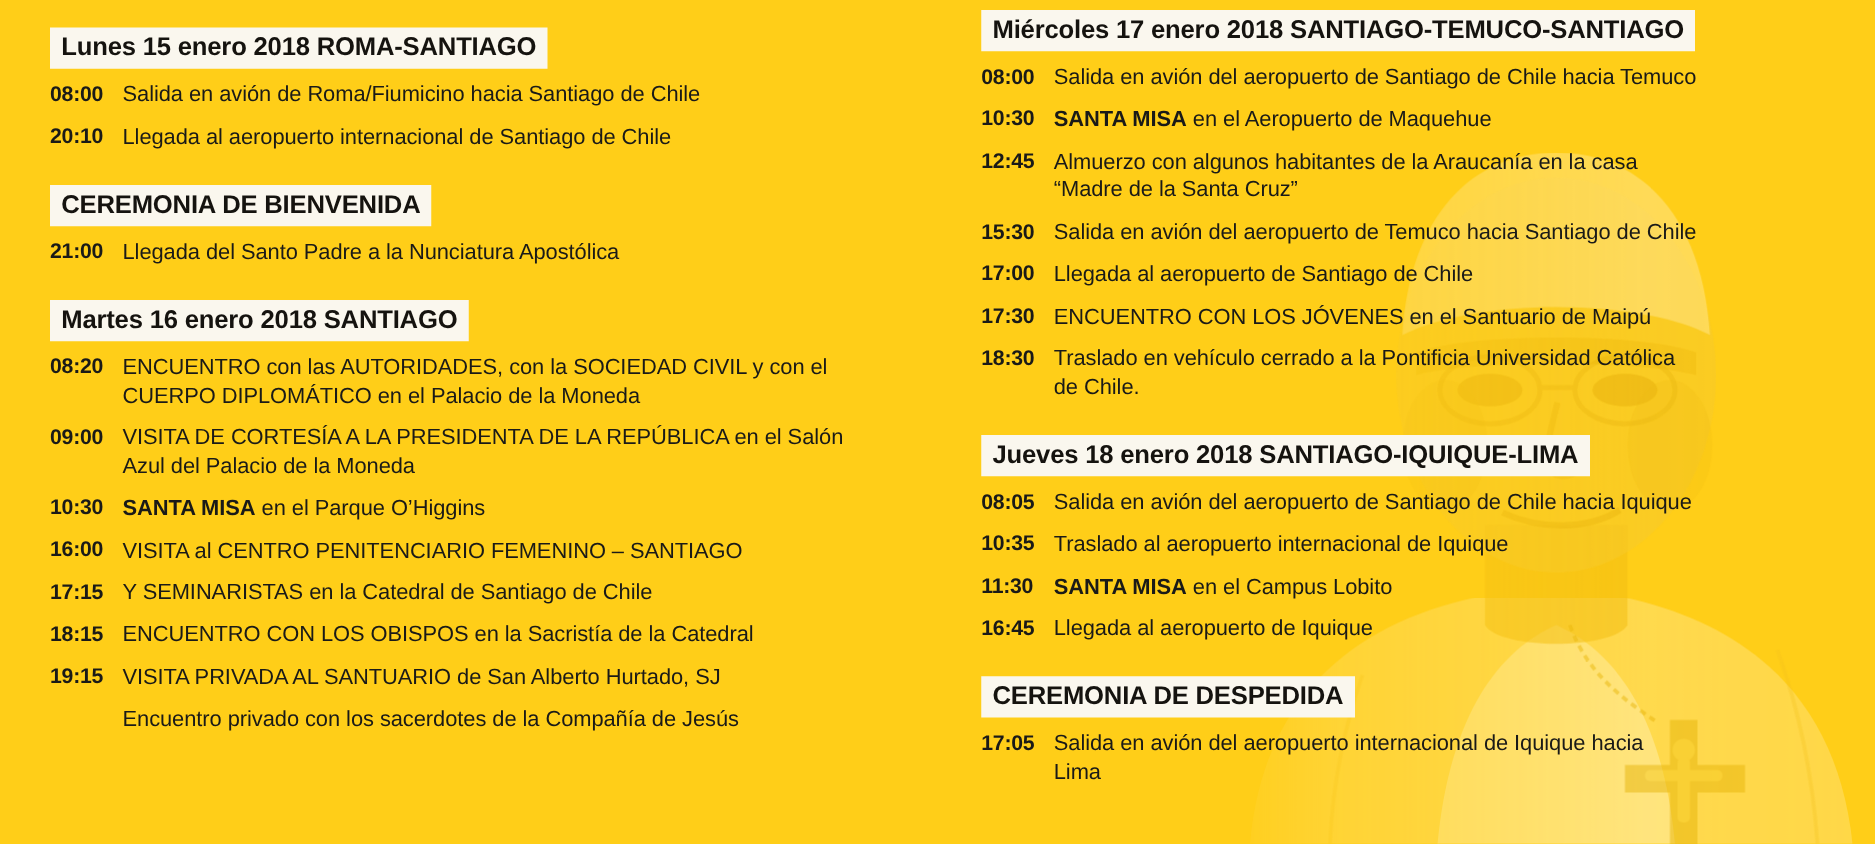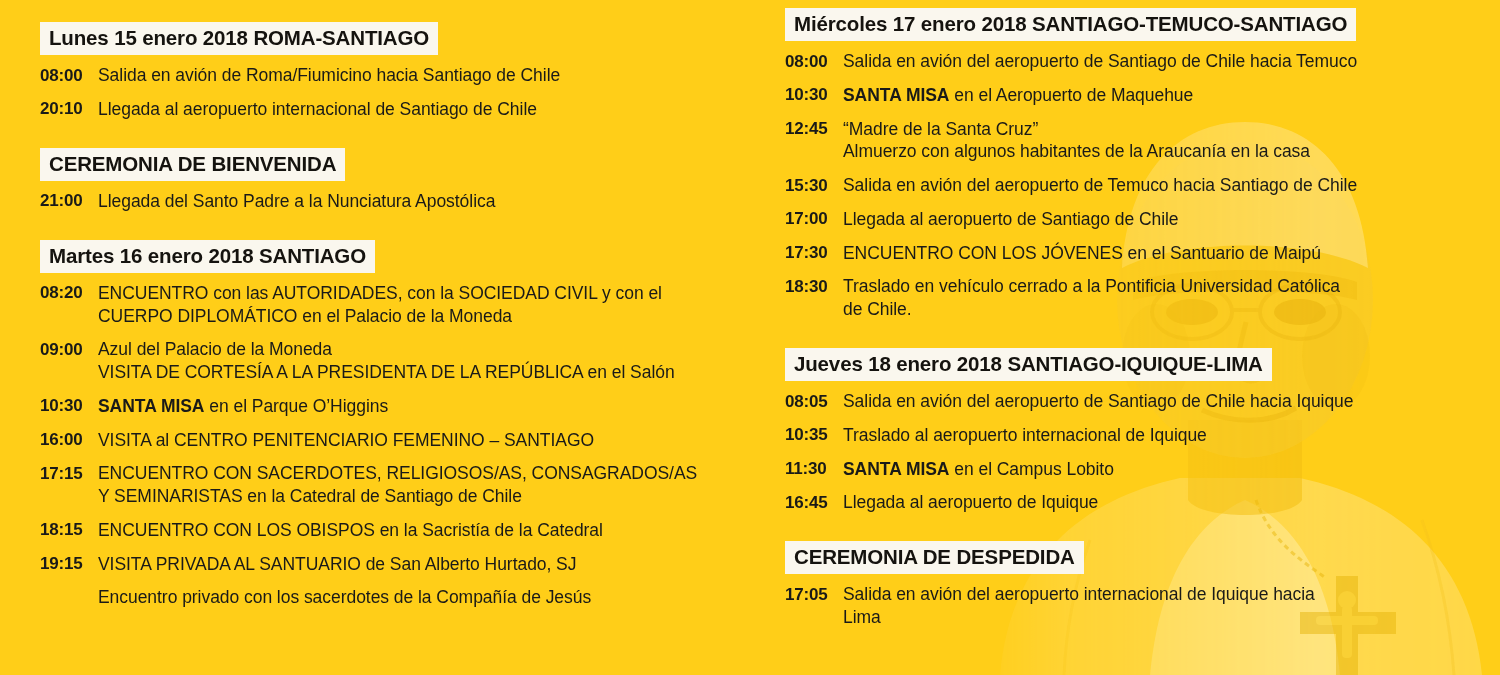--- a/index.html
+++ b/index.html
@@ -209,40 +209,39 @@
       <div class="entry">
         <div class="entry-time">08:20</div>
         <div class="entry-desc">
           <span class="ln"><span>ENCUENTRO con las AUTORIDADES, con la SOCIEDAD CIVIL y con el</span></span>
           <span class="ln"><span>CUERPO DIPLOMÁTICO en el Palacio de la Moneda</span></span>
         </div>
       </div>
       <div class="entry">
         <div class="entry-time">09:00</div>
         <div class="entry-desc">
+          <span class="ln"><span>VISITA DE CORTESÍA A LA PRESIDENTA DE LA REPÚBLICA en el Salón</span></span>
           <span class="ln"><span>Azul del Palacio de la Moneda</span></span>
-          <span class="ln"><span>VISITA DE CORTESÍA A LA PRESIDENTA DE LA REPÚBLICA en el Salón</span></span>
         </div>
       </div>
       <div class="entry">
         <div class="entry-time">10:30</div>
         <div class="entry-desc">
           <span class="ln"><b>SANTA MISA</b><span> en el Parque O’Higgins</span></span>
         </div>
       </div>
       <div class="entry">
         <div class="entry-time">16:00</div>
         <div class="entry-desc">
           <span class="ln"><span>VISITA al CENTRO PENITENCIARIO FEMENINO – SANTIAGO</span></span>
         </div>
       </div>
       <div class="entry">
         <div class="entry-time">17:15</div>
         <div class="entry-desc">
-          <span class="ln"><span>ENCUENTRO CON SACERDOTES, RELIGIOSOS/AS, CONSAGRADOS/AS</span></span>
           <span class="ln"><span>Y SEMINARISTAS en la Catedral de Santiago de Chile</span></span>
         </div>
       </div>
       <div class="entry">
         <div class="entry-time">18:15</div>
         <div class="entry-desc">
           <span class="ln"><span>ENCUENTRO CON LOS OBISPOS en la Sacristía de la Catedral</span></span>
         </div>
       </div>
       <div class="entry">
@@ -268,22 +267,22 @@
       </div>
       <div class="entry">
         <div class="entry-time">10:30</div>
         <div class="entry-desc">
           <span class="ln"><b>SANTA MISA</b><span> en el Aeropuerto de Maquehue</span></span>
         </div>
       </div>
       <div class="entry">
         <div class="entry-time">12:45</div>
         <div class="entry-desc">
+          <span class="ln"><span>Almuerzo con algunos habitantes de la Araucanía en la casa</span></span>
           <span class="ln"><span>“Madre de la Santa Cruz”</span></span>
-          <span class="ln"><span>Almuerzo con algunos habitantes de la Araucanía en la casa</span></span>
         </div>
       </div>
       <div class="entry">
         <div class="entry-time">15:30</div>
         <div class="entry-desc">
           <span class="ln"><span>Salida en avión del aeropuerto de Temuco hacia Santiago de Chile</span></span>
         </div>
       </div>
       <div class="entry">
         <div class="entry-time">17:00</div>

